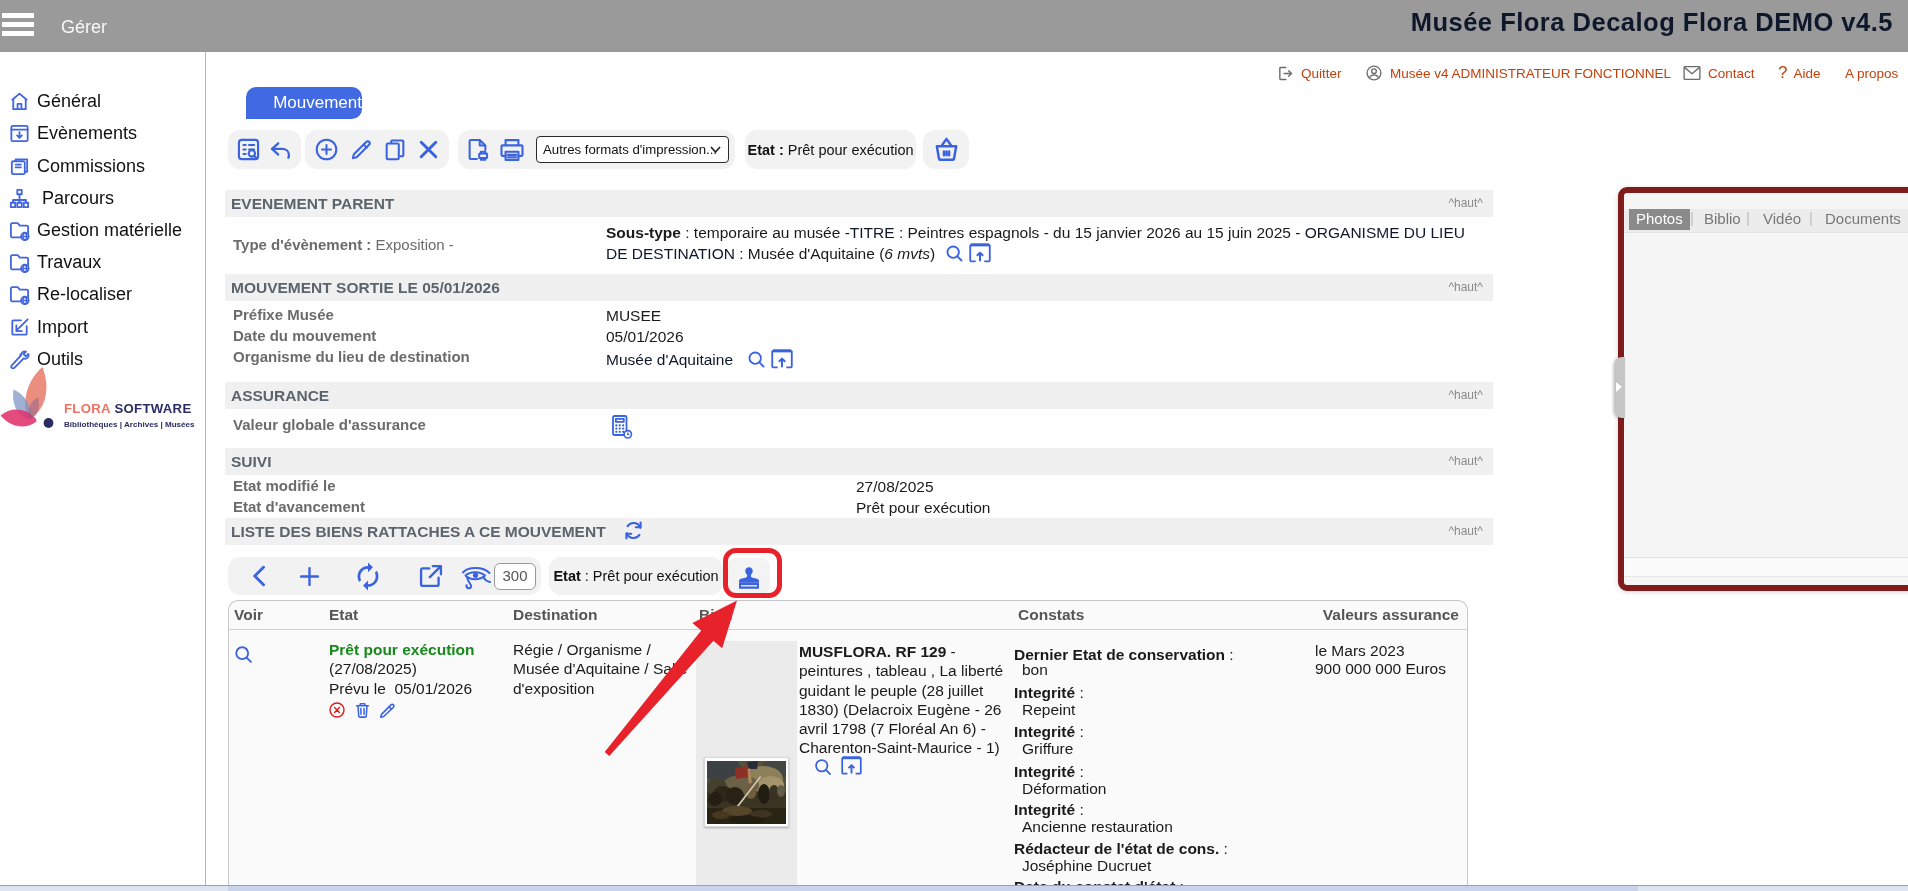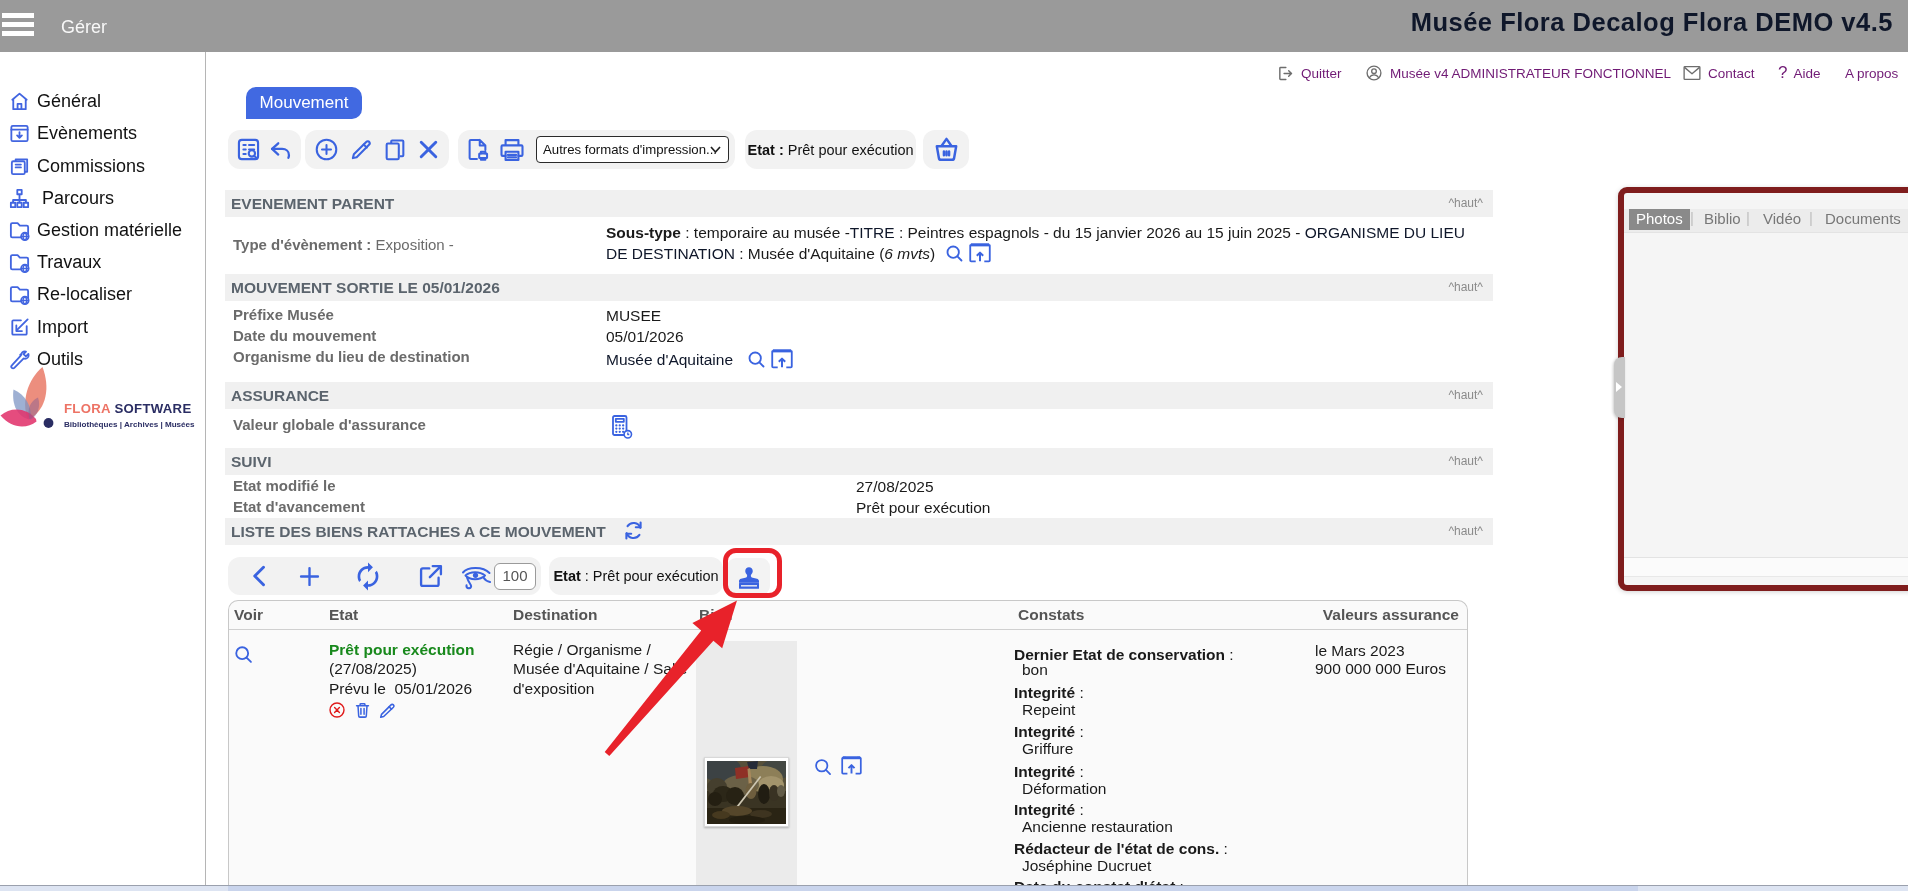--- a/index.html
+++ b/index.html
@@ -15,27 +15,27 @@
 #burger div { height:5px; background:#fff; margin-bottom:4px; }
 #gerer { position:absolute; left:61px; top:17px; color:#f8f8f8; font-size:18px; }
 #apptitle { position:absolute; right:15px; top:8px; color:#0f172a; font-size:25.5px; font-weight:bold; letter-spacing:0.5px; }
 
 
 #sidebar { position:absolute; left:0; top:52px; width:206px; height:839px; background:#fff; border-right:1px solid #b5b5b5; }
 .mitem { position:absolute; left:8px; height:24px; display:flex; align-items:center; font-size:18px; color:#111; white-space:nowrap;margin-top:24px; }
 .mitem svg { width:23px; height:23px; margin-right:6px; flex:none; }
 
 
-#toplinks { position:absolute; top:62px; left:0; width:1908px; height:22px; color:#701a75; font-size:13.5px; }
+#toplinks { position:absolute; top:62px; left:0; width:1908px; height:22px; color:#c2410c; font-size:13.5px; }
 .tlink { position:absolute; top:0; height:22px; display:flex; align-items:center; white-space:nowrap; }
 .tlink svg { margin-right:7px; }
 
 
 #tabmouv { position:absolute; left:246px; top:87px; width:116px; height:32px; background:#4169e1; color:#fff;
-  font-size:17px; text-align:center; line-height:32px; border-radius:10px 10px 10px 0; }
+  font-size:17px; text-align:right; line-height:32px; border-radius:10px 10px 10px 0; }
 .tbgroup { position:absolute; top:130px; height:39px; background:#f2f2f2; border-radius:12px; display:flex; align-items:center; }
 .tbgroup svg { flex:none; }
 
 #printsel { margin-left:10px; width:208px; height:27px; border:1px solid #2b2b2b; border-radius:4px; background:#fff;
   font-size:13.2px; color:#111; line-height:25px; padding-left:6px; position:relative; white-space:nowrap; }
 
 .secbar { position:absolute; left:225px; width:1268px; height:27px; background:#f0f0f0; color:#5b646d;
   font-weight:bold; font-size:15.5px; line-height:27px; padding-left:6px; }
 .haut { position:absolute; right:10px; top:0; font-weight:normal; font-size:12px; color:#8a8a8a; }
 .flabel { position:absolute; left:233px; color:#6b6b6b; font-weight:bold; font-size:15px; white-space:nowrap; }
@@ -315,21 +315,21 @@
           <path d="M18.5 13.5v5.5a1.5 1.5 0 0 1-1.5 1.5H5a1.5 1.5 0 0 1-1.5-1.5V7A1.5 1.5 0 0 1 5 5.5h5.5"></path>
           <path d="M13.5 3.5h7v7M20 4 11 13"></path>
         </svg>
       <svg style="margin-left:14px" width="34" height="27" viewBox="0 0 34 27" fill="none" stroke="#3a63e0" stroke-width="2" stroke-linecap="round" stroke-linejoin="round">
           <path d="M4 9.5C9 3.5 24 3.5 30.5 10"></path>
           <path d="M6.5 12.5c4.5-4.5 14.5-4.5 19.5 0-5 5-15 5-19.5 0z"></path>
           <circle cx="16.5" cy="12.3" r="2.6" fill="#3a63e0" stroke="none"></circle>
           <path d="M8 14.5c1 3.5 2.5 5.5 3.8 7.5 1 1.7-.3 3.6-2.1 3.3-1.5-.2-2.4-1.5-2.2-3"></path>
           <path d="M24.5 14.5c1.5 2.5 3.5 4 6.5 4.5"></path>
         </svg>
-      <div id="num200">100</div>
+      <div id="num200">300</div>
     </div>
     <div class="tbgroup" style="top:557px;left:549px;width:174px;height:38px;justify-content:center;font-size:14.5px;color:#111;white-space:nowrap">
       <span><b>Etat</b> : Prêt pour exécution</span>
     </div>
     <div id="stampbtn">
       <svg width="30" height="30" viewBox="0 0 24 24" fill="#3a63e0">
           <path d="M12 4.2c-1.7 0-3 1.3-3 3 0 1.1.6 2 1.2 2.8.4.6.4 1.3.1 1.8-.2.4-.7.7-1.3.8l-3.4.7c-.9.2-1.6 1-1.6 2v1.2h16v-1.2c0-1-.7-1.8-1.6-2l-3.4-.7c-.6-.1-1.1-.4-1.3-.8-.3-.5-.3-1.2.1-1.8.6-.8 1.2-1.7 1.2-2.8 0-1.7-1.3-3-3-3z"></path>
           <rect x="4" y="16.6" width="16" height="4.8" rx="0.5"></rect>
           <rect x="5.6" y="18.5" width="12.8" height="1.1" fill="#f3f3f3"></rect>
         </svg>
@@ -397,20 +397,28 @@
         <ellipse cx="74" cy="30" rx="4" ry="6" fill="#635c48"></ellipse>
         <path d="M29 46 53 15l1.3 0.9L30.5 47z" fill="#cdc6b2"></path>
         <rect x="0" y="47" width="79" height="16" fill="#2a2414"></rect>
         <ellipse cx="30" cy="50" rx="15" ry="5" fill="#55462a"></ellipse>
         <ellipse cx="54" cy="53" rx="11" ry="4" fill="#3e3420"></ellipse>
         <ellipse cx="14" cy="54" rx="9" ry="4" fill="#46391f"></ellipse>
         <ellipse cx="40" cy="59" rx="18" ry="4" fill="#241e10"></ellipse>
       </svg>
     </div>
 
+    <div class="cell" style="left:570px;top:41px">
+      <b>MUSFLORA. RF 129</b> -<br>
+      peintures , tableau , La liberté<br>
+      guidant le peuple (28 juillet<br>
+      1830) (Delacroix Eugène - 26<br>
+      avril 1798 (7 Floréal An 6) -<br>
+      Charenton-Saint-Maurice - 1)
+    </div>
     <svg class="abs" style="left:584px;top:156px" width="20" height="20" viewBox="0 0 24 24" fill="none" stroke="#3a63e0" stroke-width="2.1" stroke-linecap="round">
         <circle cx="10.5" cy="10.5" r="6.8"></circle>
         <path d="M15.5 15.5 20.5 20.5"></path>
       </svg>
     <svg class="abs" style="left:612px;top:155px" width="21" height="20" viewBox="0 0 24 23" fill="none" stroke="#3a63e0" stroke-width="2" stroke-linejoin="round">
         <path d="M5.5 2h-3.2a1 1 0 0 0-1 1.2v16a1 1 0 0 0 1 1h5M18.5 2h3.2a1 1 0 0 1 1 1.2v16a1 1 0 0 1-1 1h-5"></path>
         <path d="M2 2h20" stroke-width="3.4"></path>
         <path d="M12 20v-9M8.5 14 12 10.5 15.5 14" stroke-width="2.2"></path>
       </svg>
 

